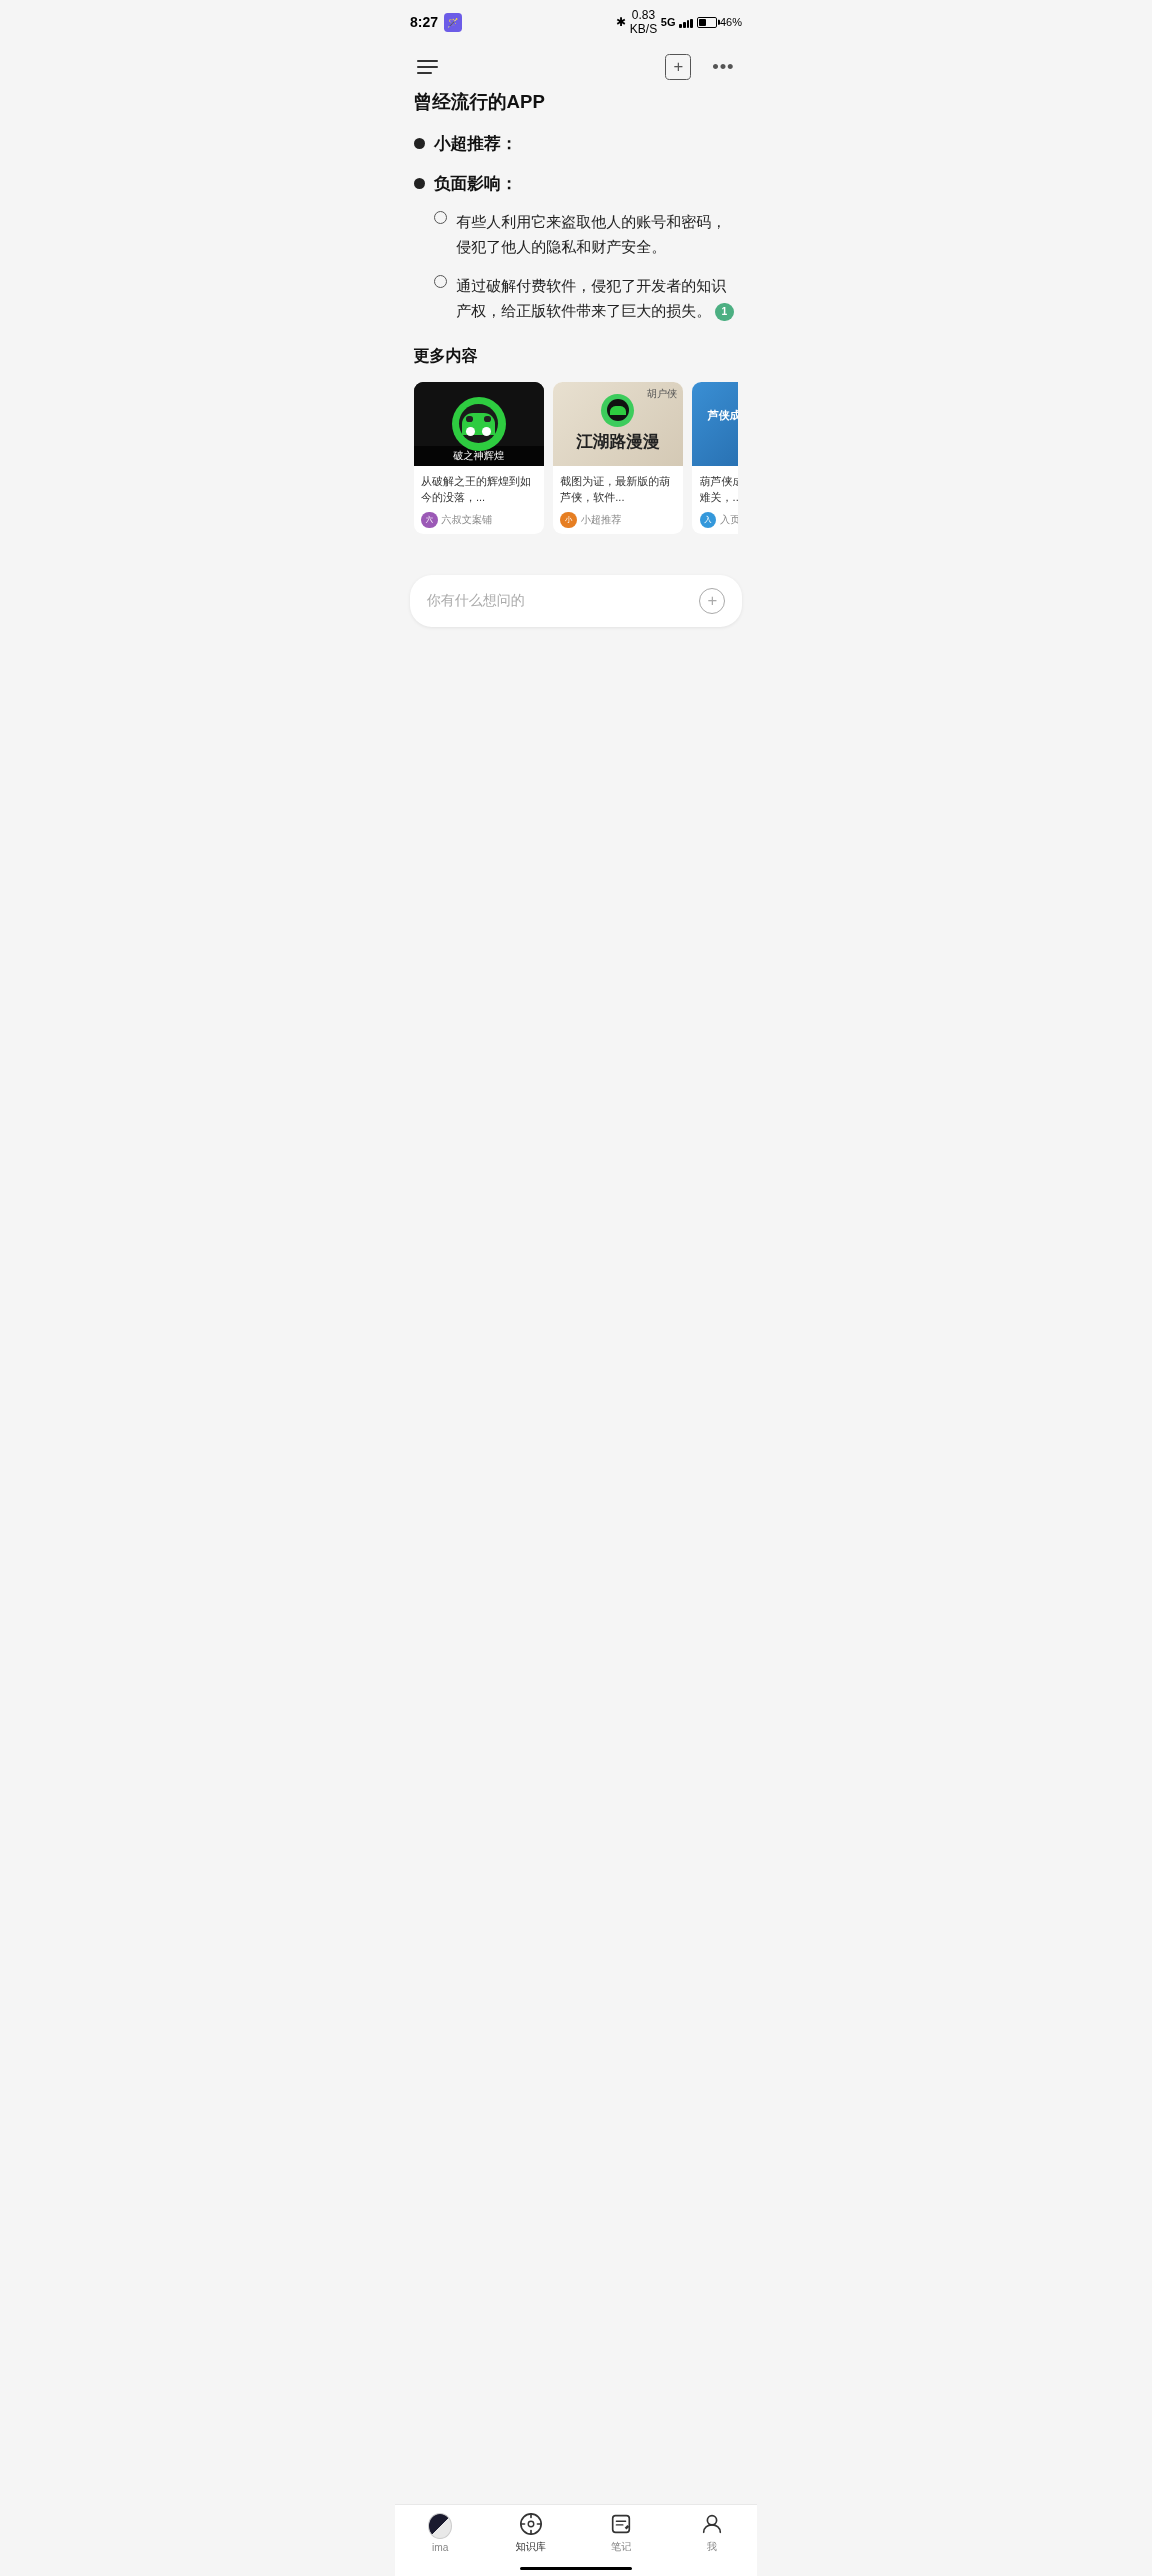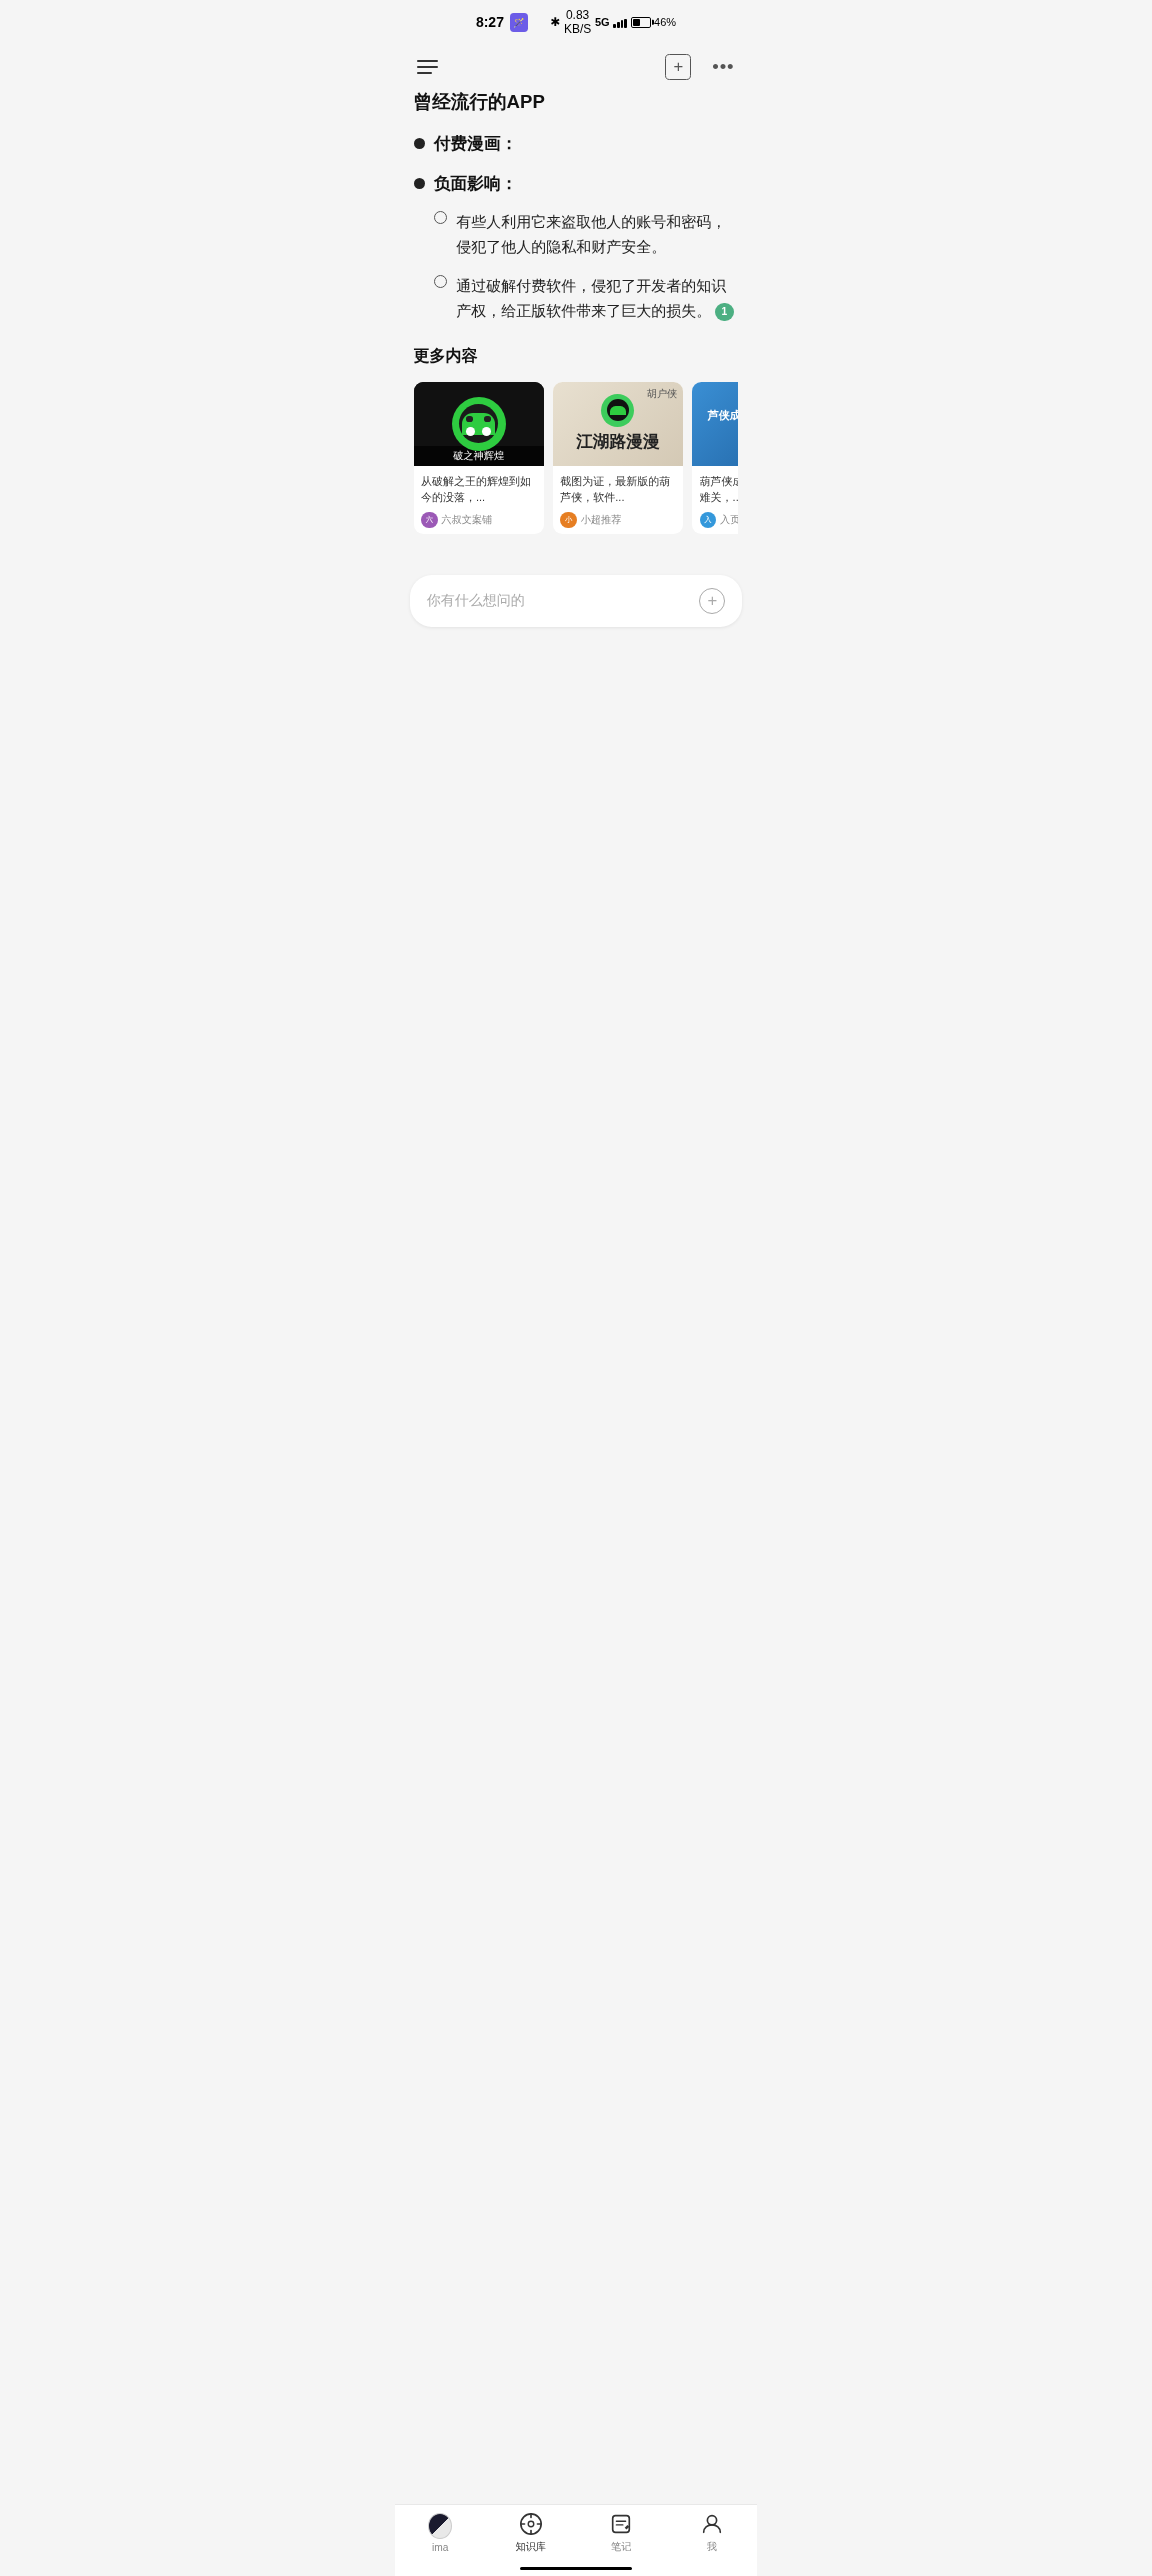--- a/index.html
+++ b/index.html
@@ -14,21 +14,21 @@
       background: #f5f5f5;
       width: 362px;
       margin: 0 auto;
       min-height: 100vh;
       position: relative;
       overflow-x: hidden;
     }
 
     .status-bar {
       display: flex;
-      justify-content: center;
+      justify-content: space-between;
       align-items: center;
       padding: 9.3px 15px 5.6px;
       background: #f5f5f5;
       height: 41px;
       gap: 22px;
     }
 
     .status-time {
       font-size: 14px;
       font-weight: 600;
@@ -524,21 +524,21 @@
     </div>
   </div>
 </div>
 
 <div class="content-area">
 
   <h1 class="article-title">曾经流行的APP</h1>
 
   <div class="section-heading">
     <div class="bullet-circle"></div>
-    <span class="section-title">付费漫画：</span>
+    <span class="section-title">小超推荐：</span>
   </div>
 
   <div class="sub-items">
   </div>
 
   <div class="section-heading">
     <div class="bullet-circle"></div>
     <span class="section-title">负面影响：</span>
   </div>
 

